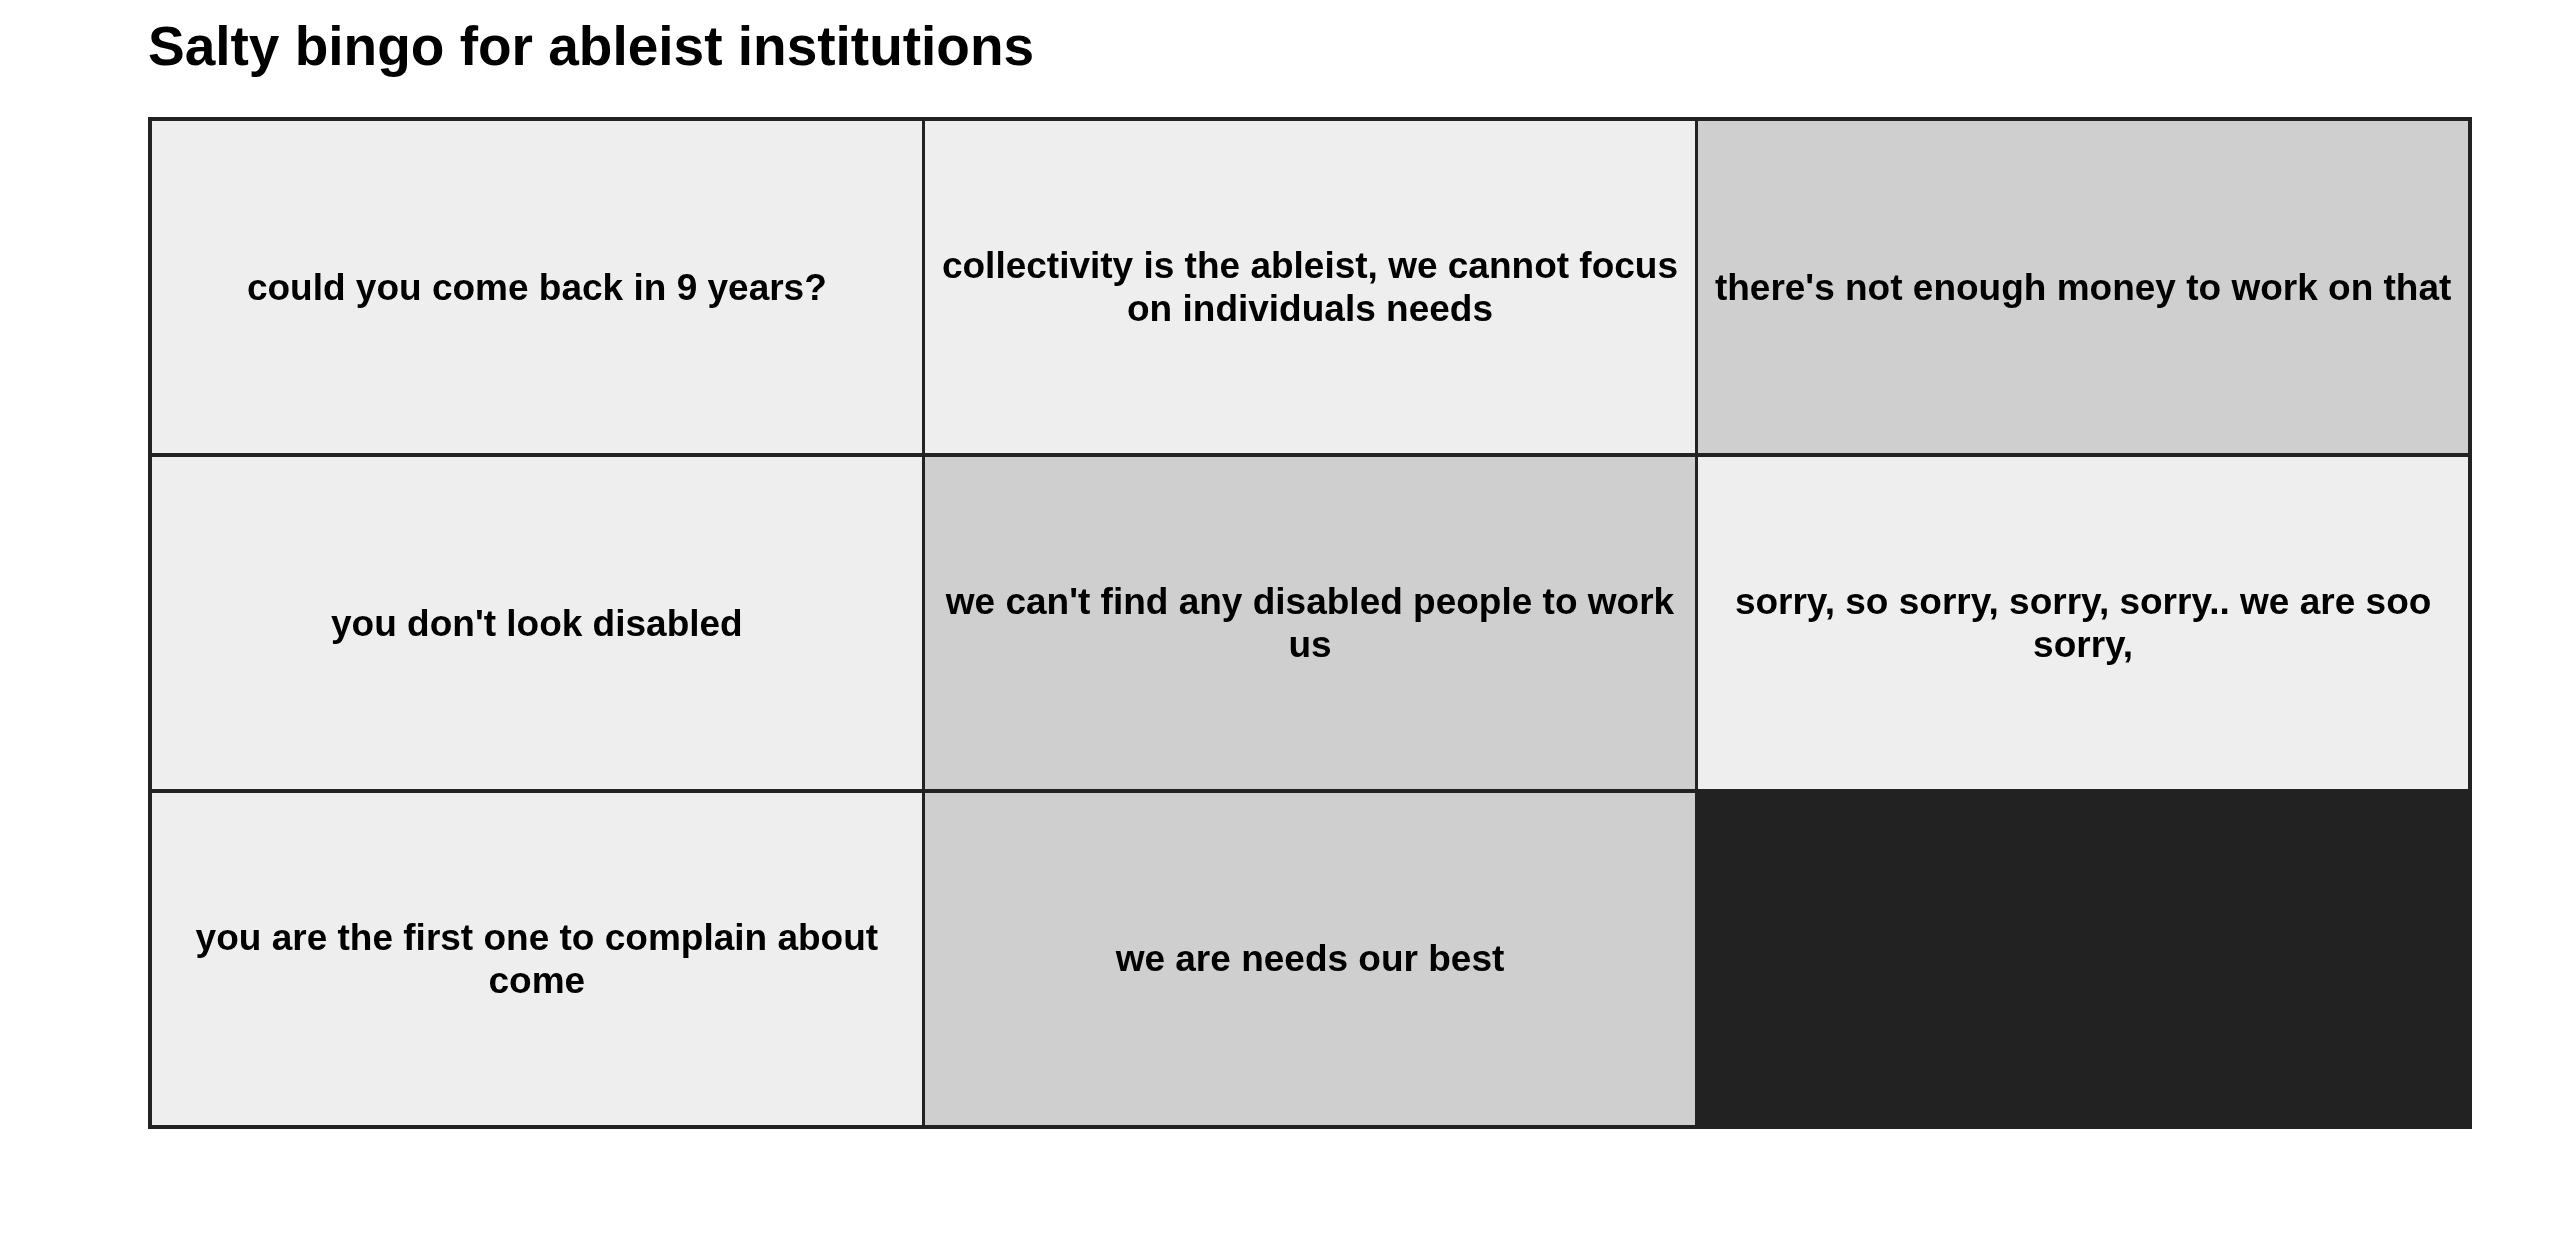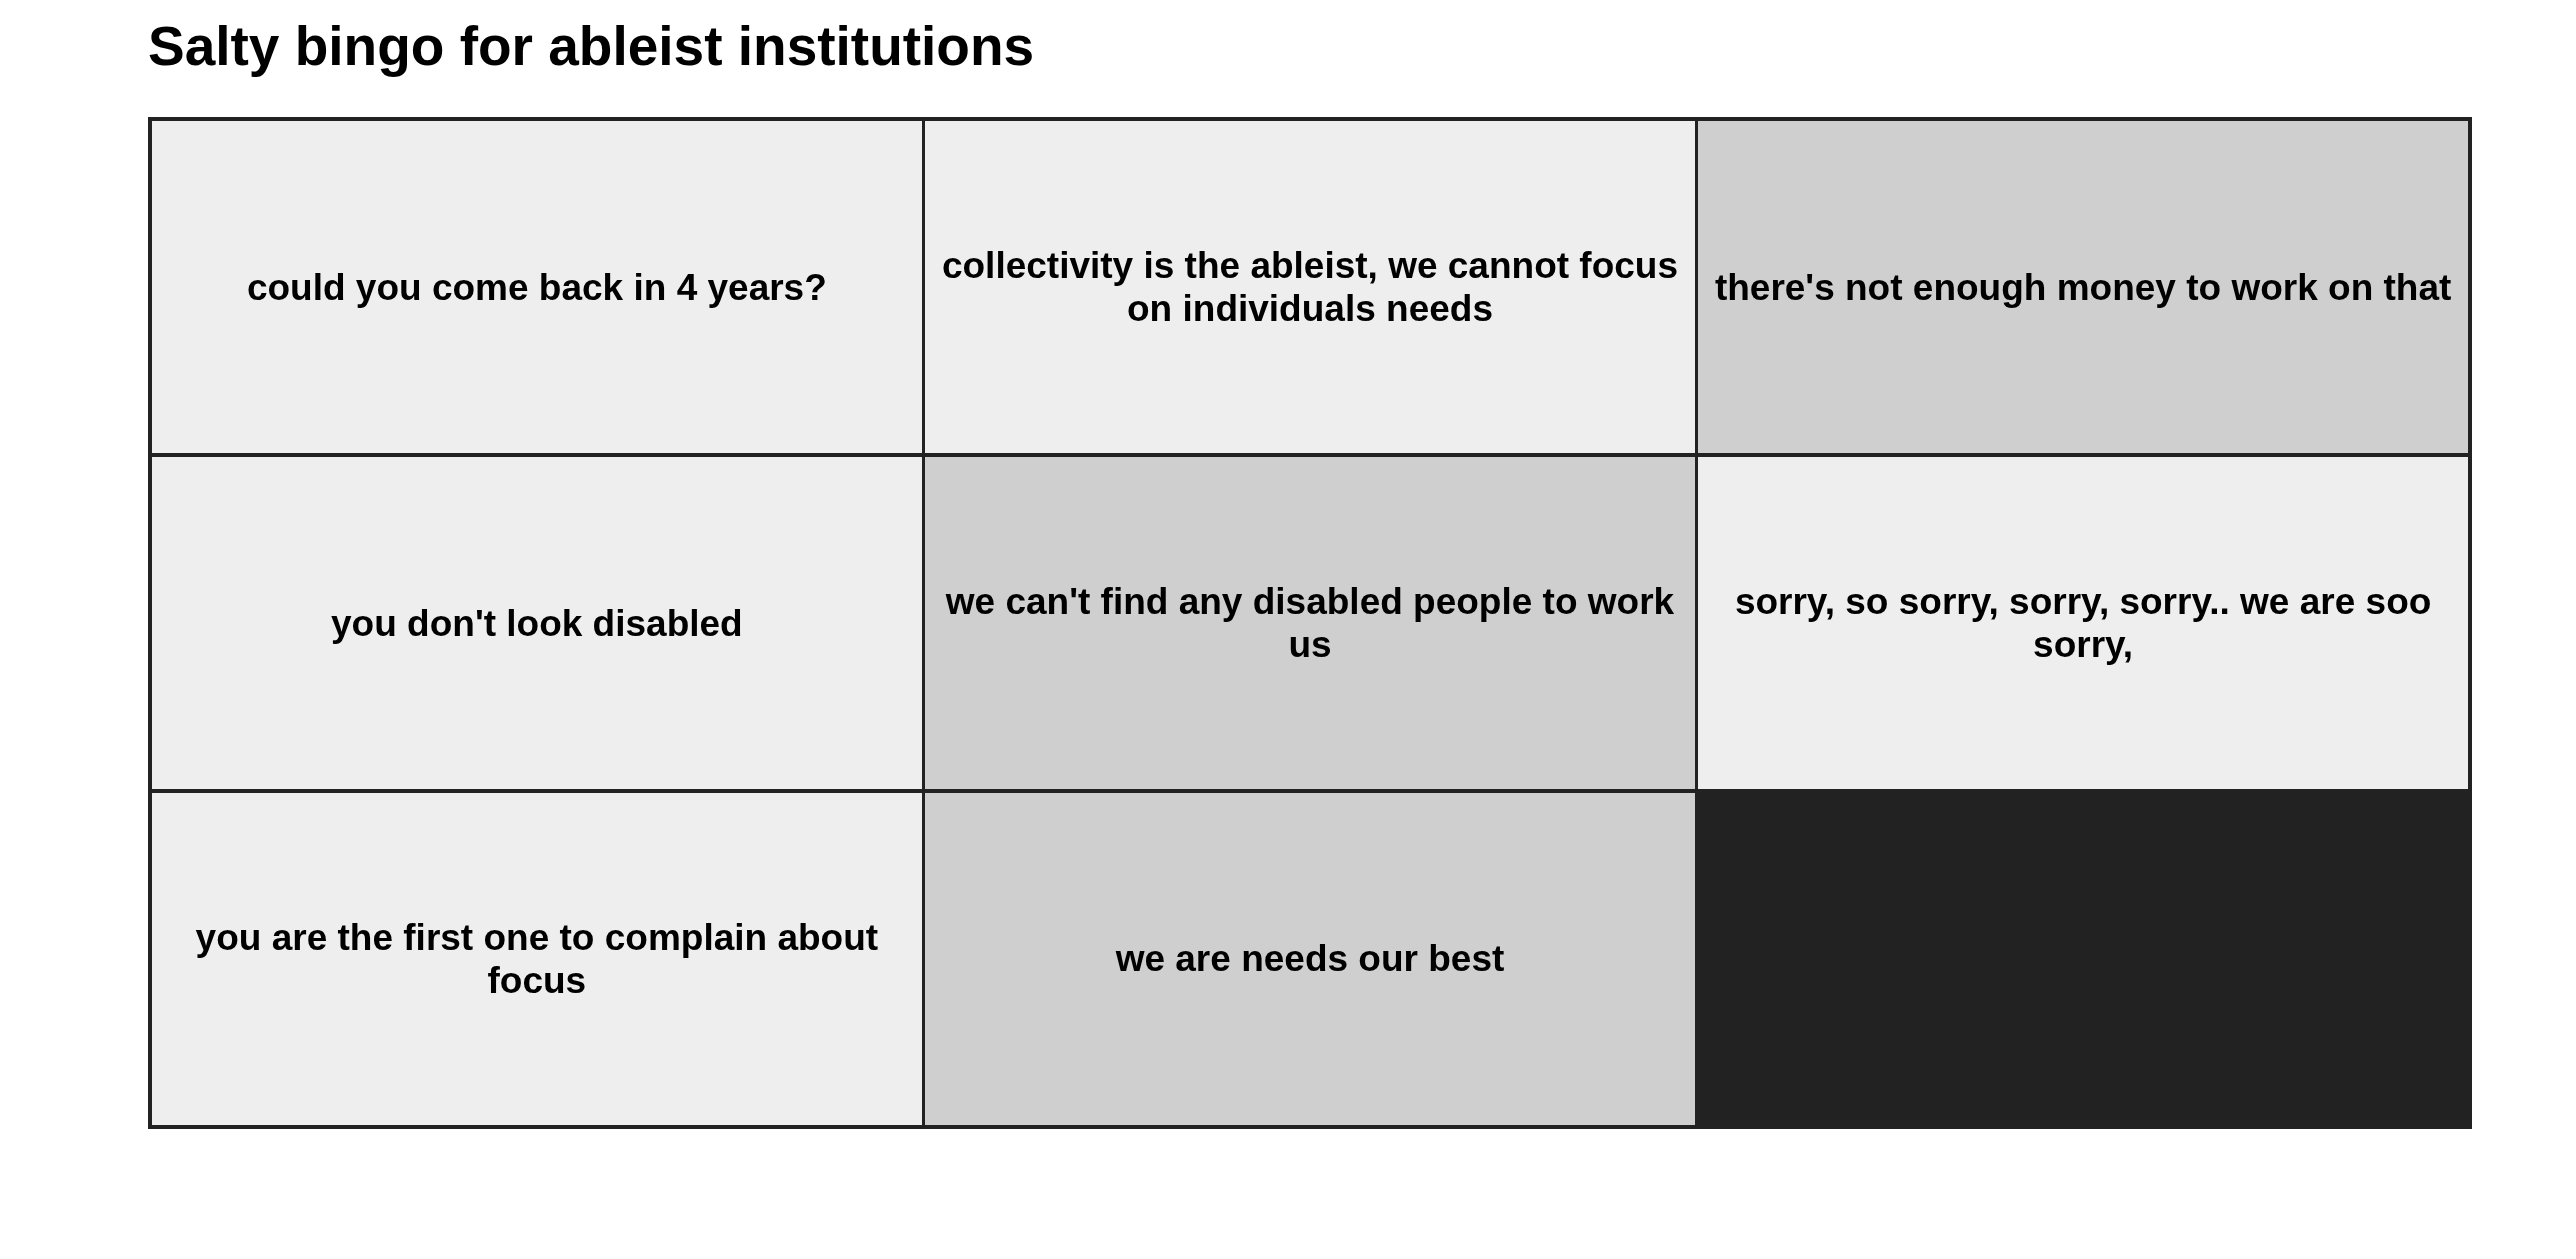--- a/index.html
+++ b/index.html
@@ -53,22 +53,22 @@
     }
     .cell.light { background: #eeeeee; }
     .cell.dark  { background: #cfcfcf; }
   </style>
 </head>
 <body>
 
 <h1 class="title">Salty bingo for ableist institutions</h1>
 
 <div class="bingo-grid">
-  <div class="cell light">could you come back in 4 years?</div>
+  <div class="cell light">could you come back in 9 years?</div>
   <div class="cell light">collectivity is the ableist, we cannot focus on individuals needs</div>
   <div class="cell dark">there's not enough money to work on that</div>
   <div class="cell light">you don't look disabled</div>
   <div class="cell dark">we can't find any disabled people to work us</div>
   <div class="cell light">sorry, so sorry, sorry, sorry.. we are soo sorry,</div>
-  <div class="cell light">you are the first one to complain about focus</div>
+  <div class="cell light">you are the first one to complain about come</div>
   <div class="cell dark">we are needs our best</div>
 </div>
 
 
 </body></html>

